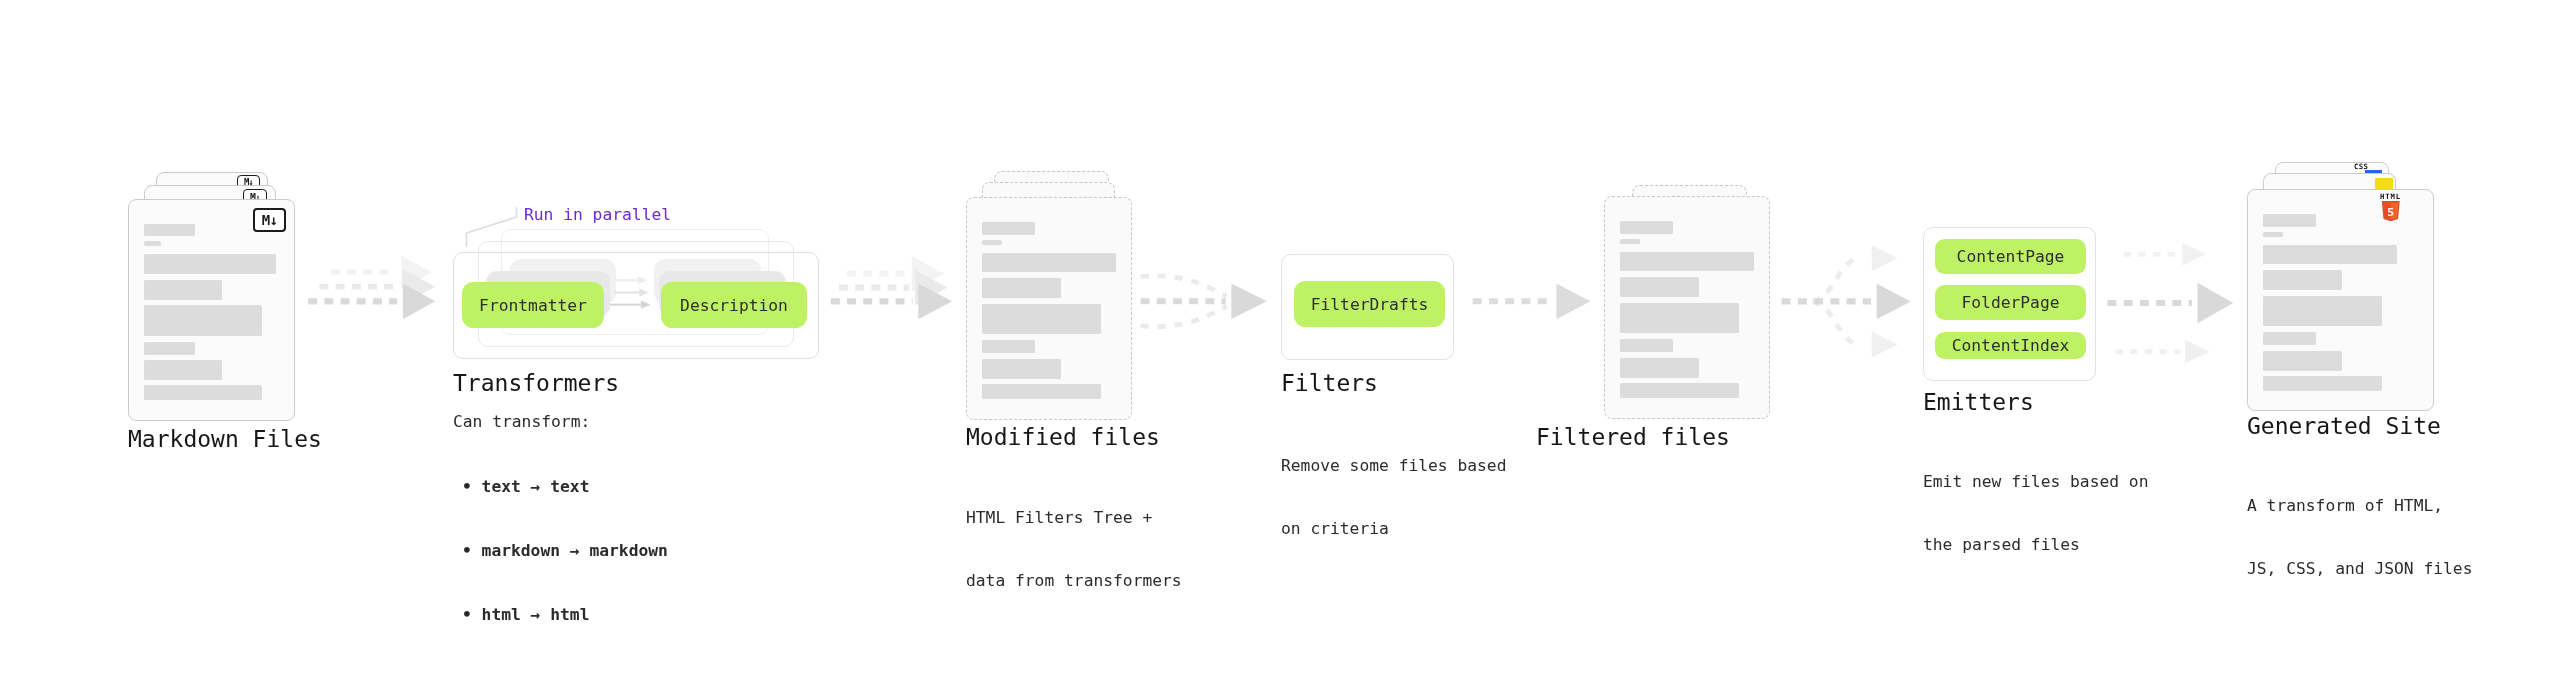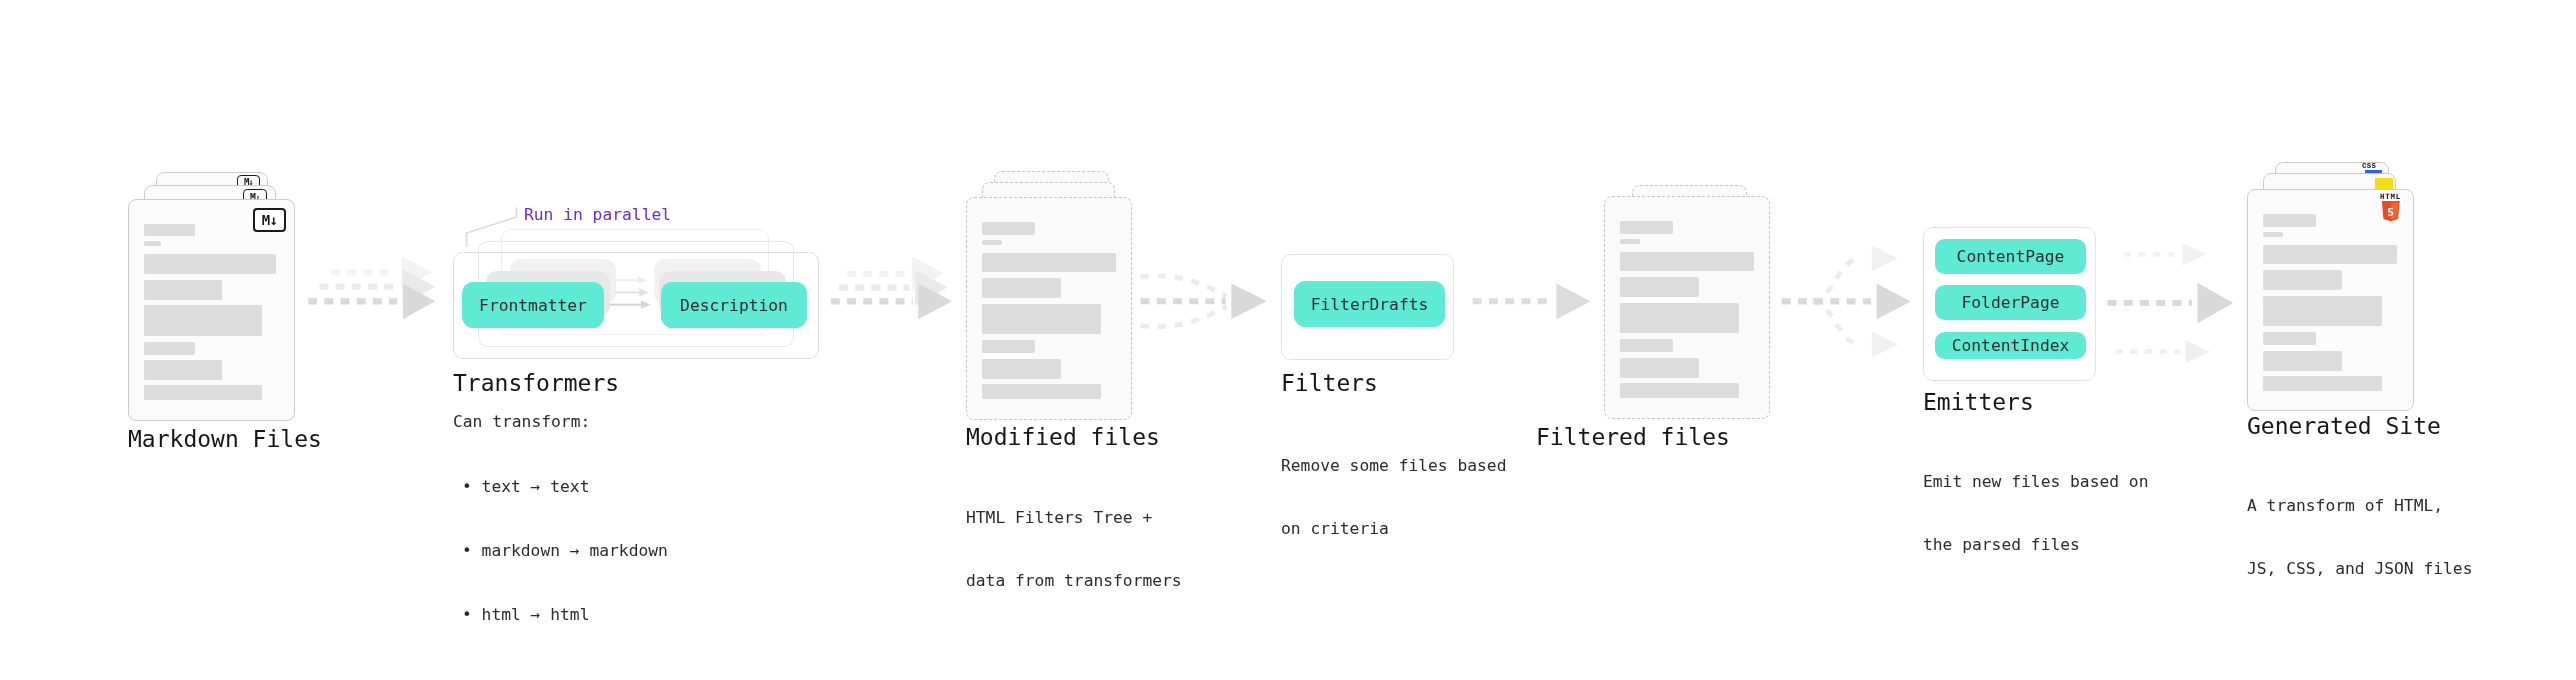--- a/index.html
+++ b/index.html
@@ -30,21 +30,21 @@
   .annotation  { position:absolute; font-size:16.3px; color:#6d28d9; white-space:pre; }
 
   
   .frame { position:absolute; border:1.6px solid #dfdfdf; border-radius:9.8px; background:transparent; box-sizing:border-box; }
   .frame.solid { background:#ffffff; border-color:#e3e3e3; }
   .frame.f-back { border-color:#eeeeee; }
   .frame.f-mid  { border-color:#e8e8e8; }
 
   
   .pill {
-    position:absolute; background:#5eead4; border-radius:11.4px;
+    position:absolute; background:#bef264; border-radius:11.4px;
     display:flex; align-items:center; justify-content:center;
     font-size:16.3px; color:#2e2e2e; white-space:pre; box-sizing:border-box;
   }
   .pill.ghost-mid  { background:#e8e8e8; }
   .pill.ghost-back { background:#f1f1f1; }
   .pill.emitter { border-radius:9.8px; }
 
   svg { position:absolute; overflow:visible; }
 
   
@@ -123,21 +123,21 @@
       <line x1="14" y1="10" x2="40" y2="10" stroke="#eeeeee" stroke-width="2.5"></line>
         <polygon points="40,5 52,10 40,15" fill="#eeeeee"></polygon>
       <line x1="12" y1="25" x2="42" y2="25" stroke="#e2e2e2" stroke-width="2.5"></line>
         <polygon points="42,20 54,25 42,30" fill="#e2e2e2"></polygon>
       <line x1="6" y1="40" x2="44" y2="40" stroke="#d5d5d5" stroke-width="2.5"></line>
         <polygon points="44,35 56,40 44,45" fill="#d5d5d5"></polygon>
     </svg>
 
     <div class="stage-title" style="left:453px; top:371px;">Transformers</div>
     <div class="stage-desc" style="left:453px; top:411px;">Can transform:</div>
-    <div class="stage-desc" style="left:462px; top:434px;">
+    <div class="stage-desc" style="left:462px; top:434px;font-weight:bold;">
       <div class="bullet-line">• text → text</div>
       <div class="bullet-line">• markdown → markdown</div>
       <div class="bullet-line">• html → html</div>
     </div>
   </div>
 
   <svg style="left:825px; top:252px;" width="138" height="89" viewBox="0 0 170 110">
     <g transform="translate(20,-34)">
         <line x1="7" y1="61" x2="80" y2="61" stroke="#f3f3f3" stroke-width="7.5" stroke-dasharray="11 9"></line>
         <polygon points="87,39 127,61 87,83" fill="#f3f3f3"></polygon>
@@ -234,27 +234,27 @@
     <line x1="28" y1="25" x2="94" y2="25" stroke="#f2f2f2" stroke-width="6" stroke-dasharray="9 9"></line>
     <polygon points="100,11 130,25 100,39" fill="#f2f2f2"></polygon>
     <line x1="18" y1="145" x2="98" y2="145" stroke="#f0f0f0" stroke-width="6" stroke-dasharray="9 9"></line>
     <polygon points="104,131 134,145 104,159" fill="#f0f0f0"></polygon>
     <line x1="8" y1="85" x2="112" y2="85" stroke="#d9d9d9" stroke-width="7.5" stroke-dasharray="11 9"></line>
     <polygon points="119,60 163,85 119,110" fill="#d9d9d9"></polygon>
   </svg>
 
   <div>
     <div class="card" style="left:2275px; top:162px; width:114px; height:49px;">
-      <div class="css-badge-text" style="left:86px; top:-0.8px;font-family:Liberation Mono, monospace;">CSS</div>
+      <div class="css-badge-text" style="left:78px; top:-0.8px;">CSS</div>
       <div class="css-badge-bar" style="left:89px; top:7.3px; width:17px; height:2.4px;"></div>
     </div>
     <div class="card" style="left:2263px; top:173px; width:133px; height:50px;">
       <div class="js-badge" style="left:111px; top:4.1px; width:18px; height:10.6px;"></div>
     </div>
-    <div class="card" style="left:2247px; top:189px; width:167px; height:222px;">
+    <div class="card" style="left:2247px; top:189px; width:187px; height:222px;">
       <div class="html5-logo" style="left:128px; top:3.3px;">
         <div class="html5-label">HTML</div>
         <svg style="position:static;" width="19.5" height="22" viewBox="0 0 24 27">
           <polygon points="1,0 23,0 21,22 12,25 3,22" fill="#e44d26"></polygon>
           <polygon points="12,2 21.5,2 19.9,20.5 12,22.9" fill="#f16529"></polygon>
           <text x="12" y="18" text-anchor="middle" font-size="14" font-weight="bold" fill="#ffffff">5</text>
         </svg>
       </div>
       <div class="bar" style="left:15.4px; top:24.4px;  width:53px;  height:12.2px;"></div>
       <div class="bar" style="left:15.4px; top:42px;  width:19.5px;  height:4.9px;"></div>

